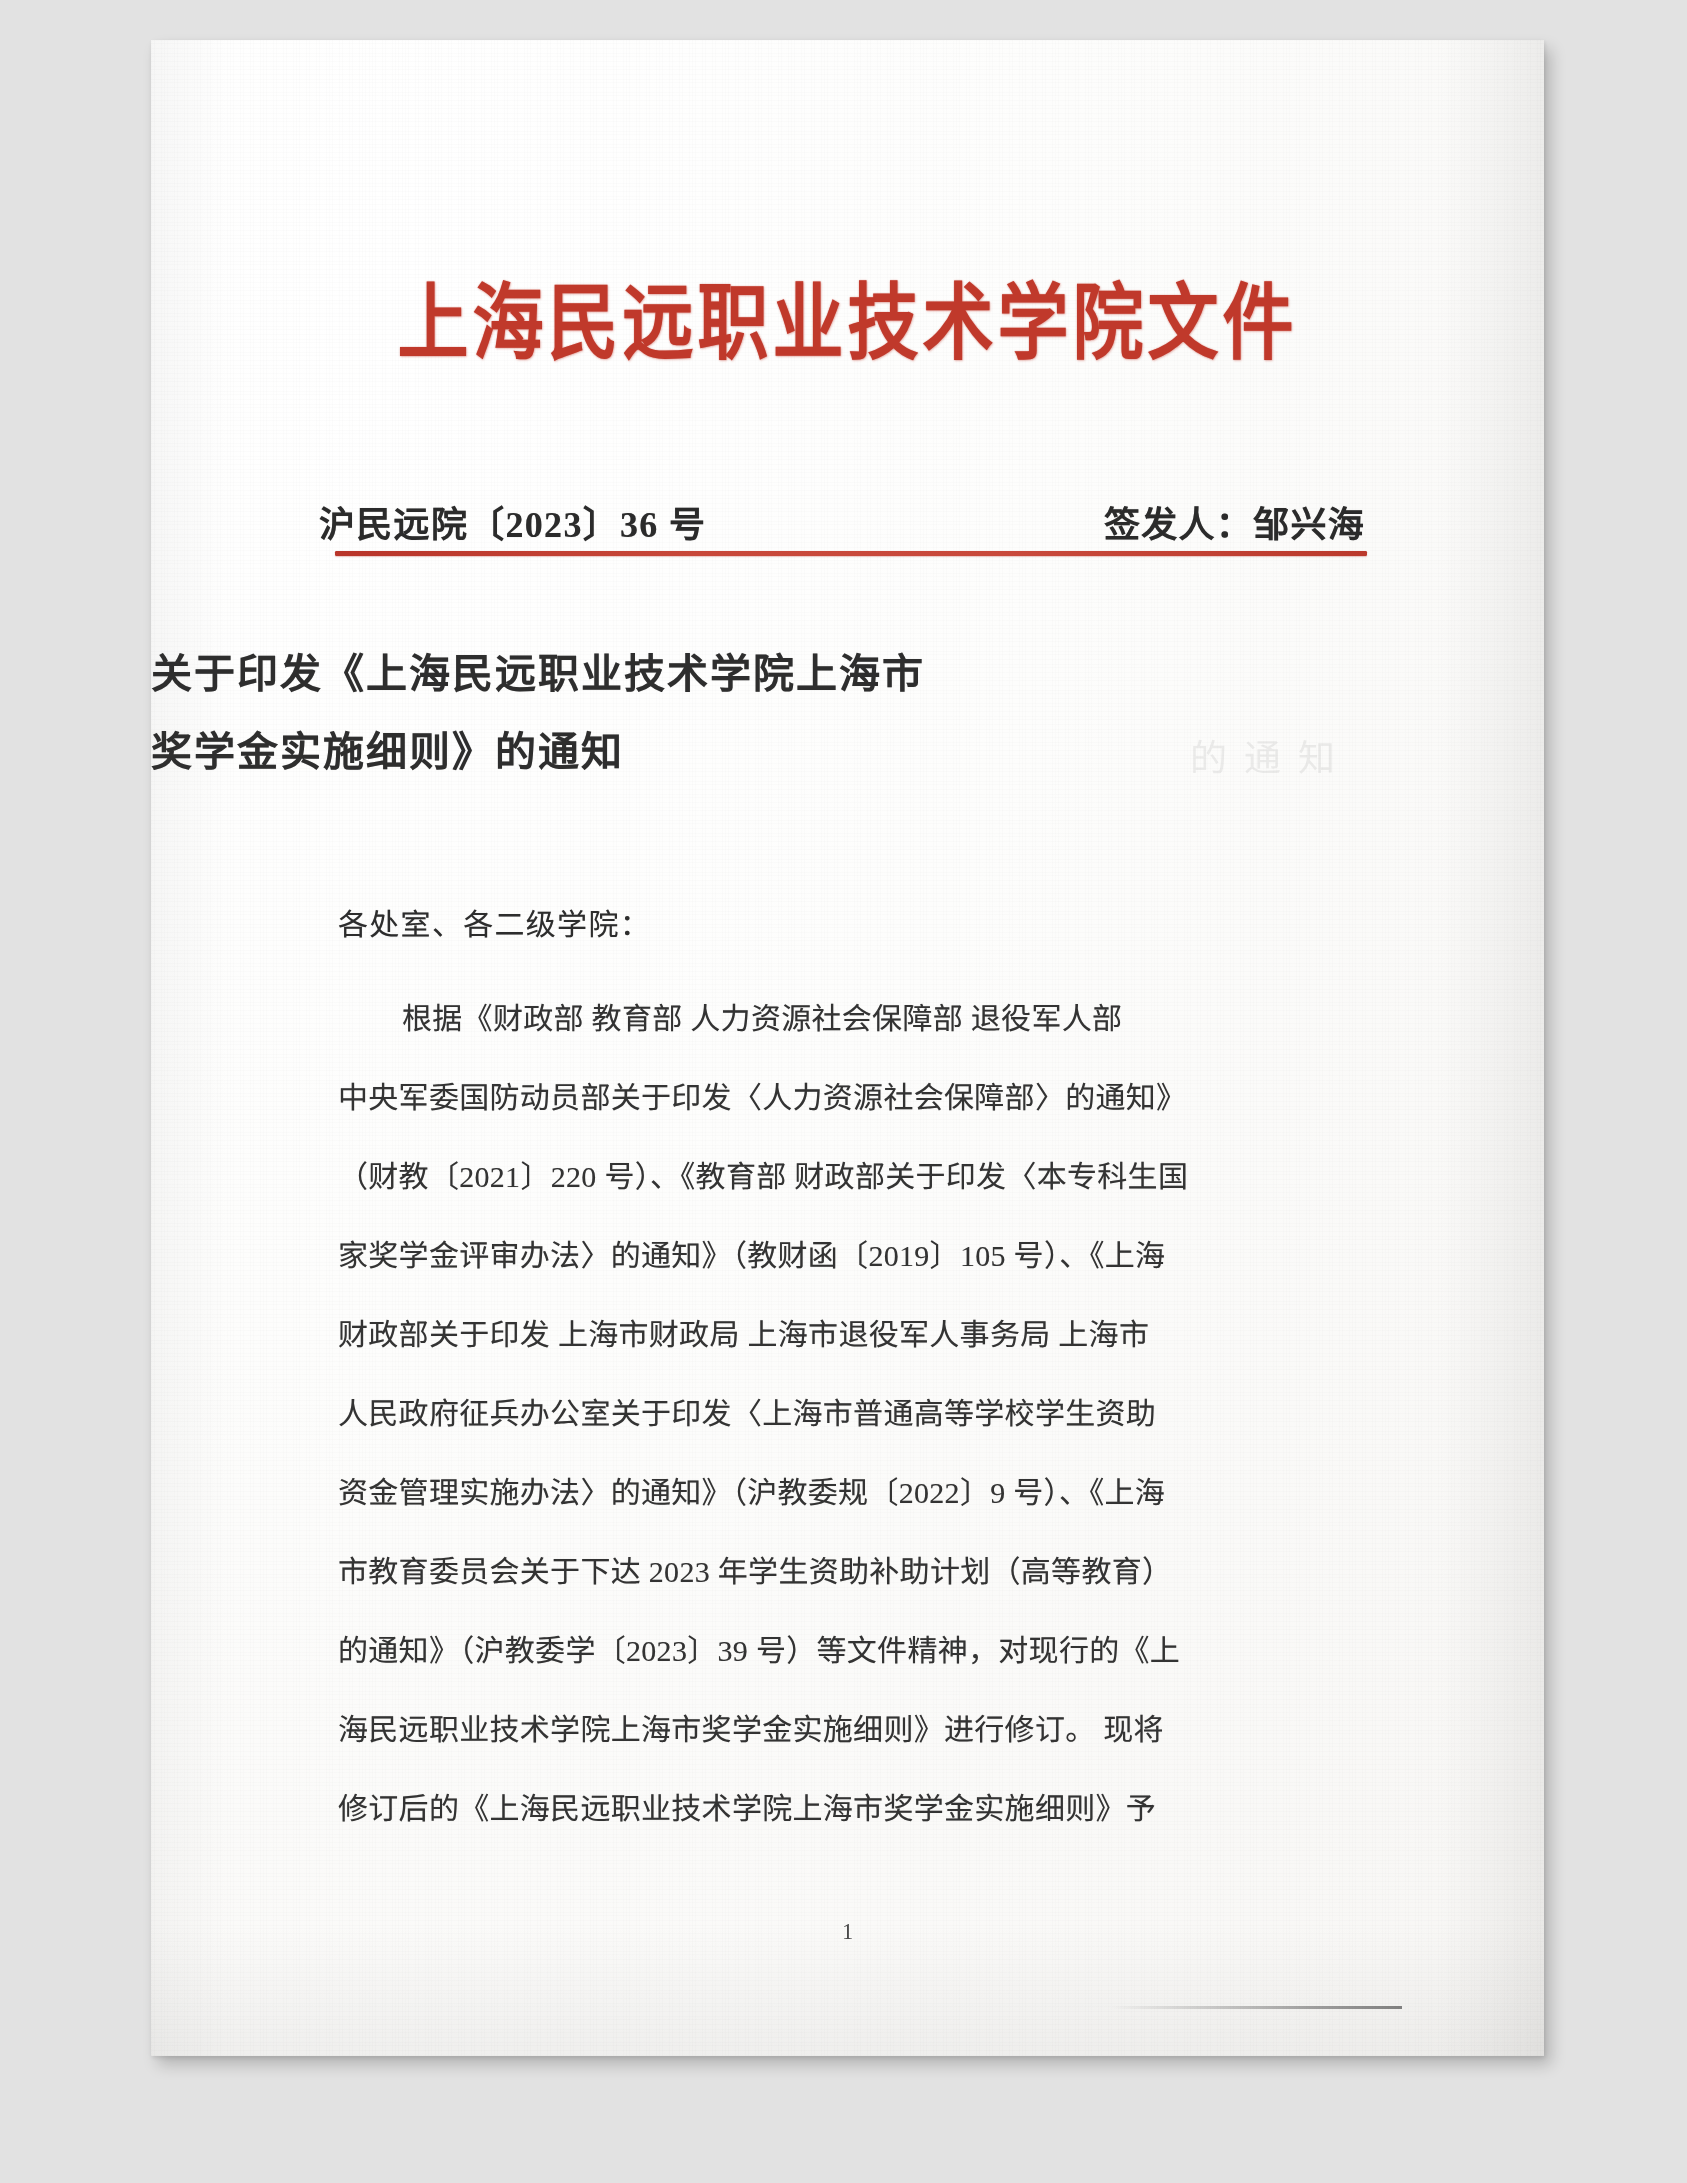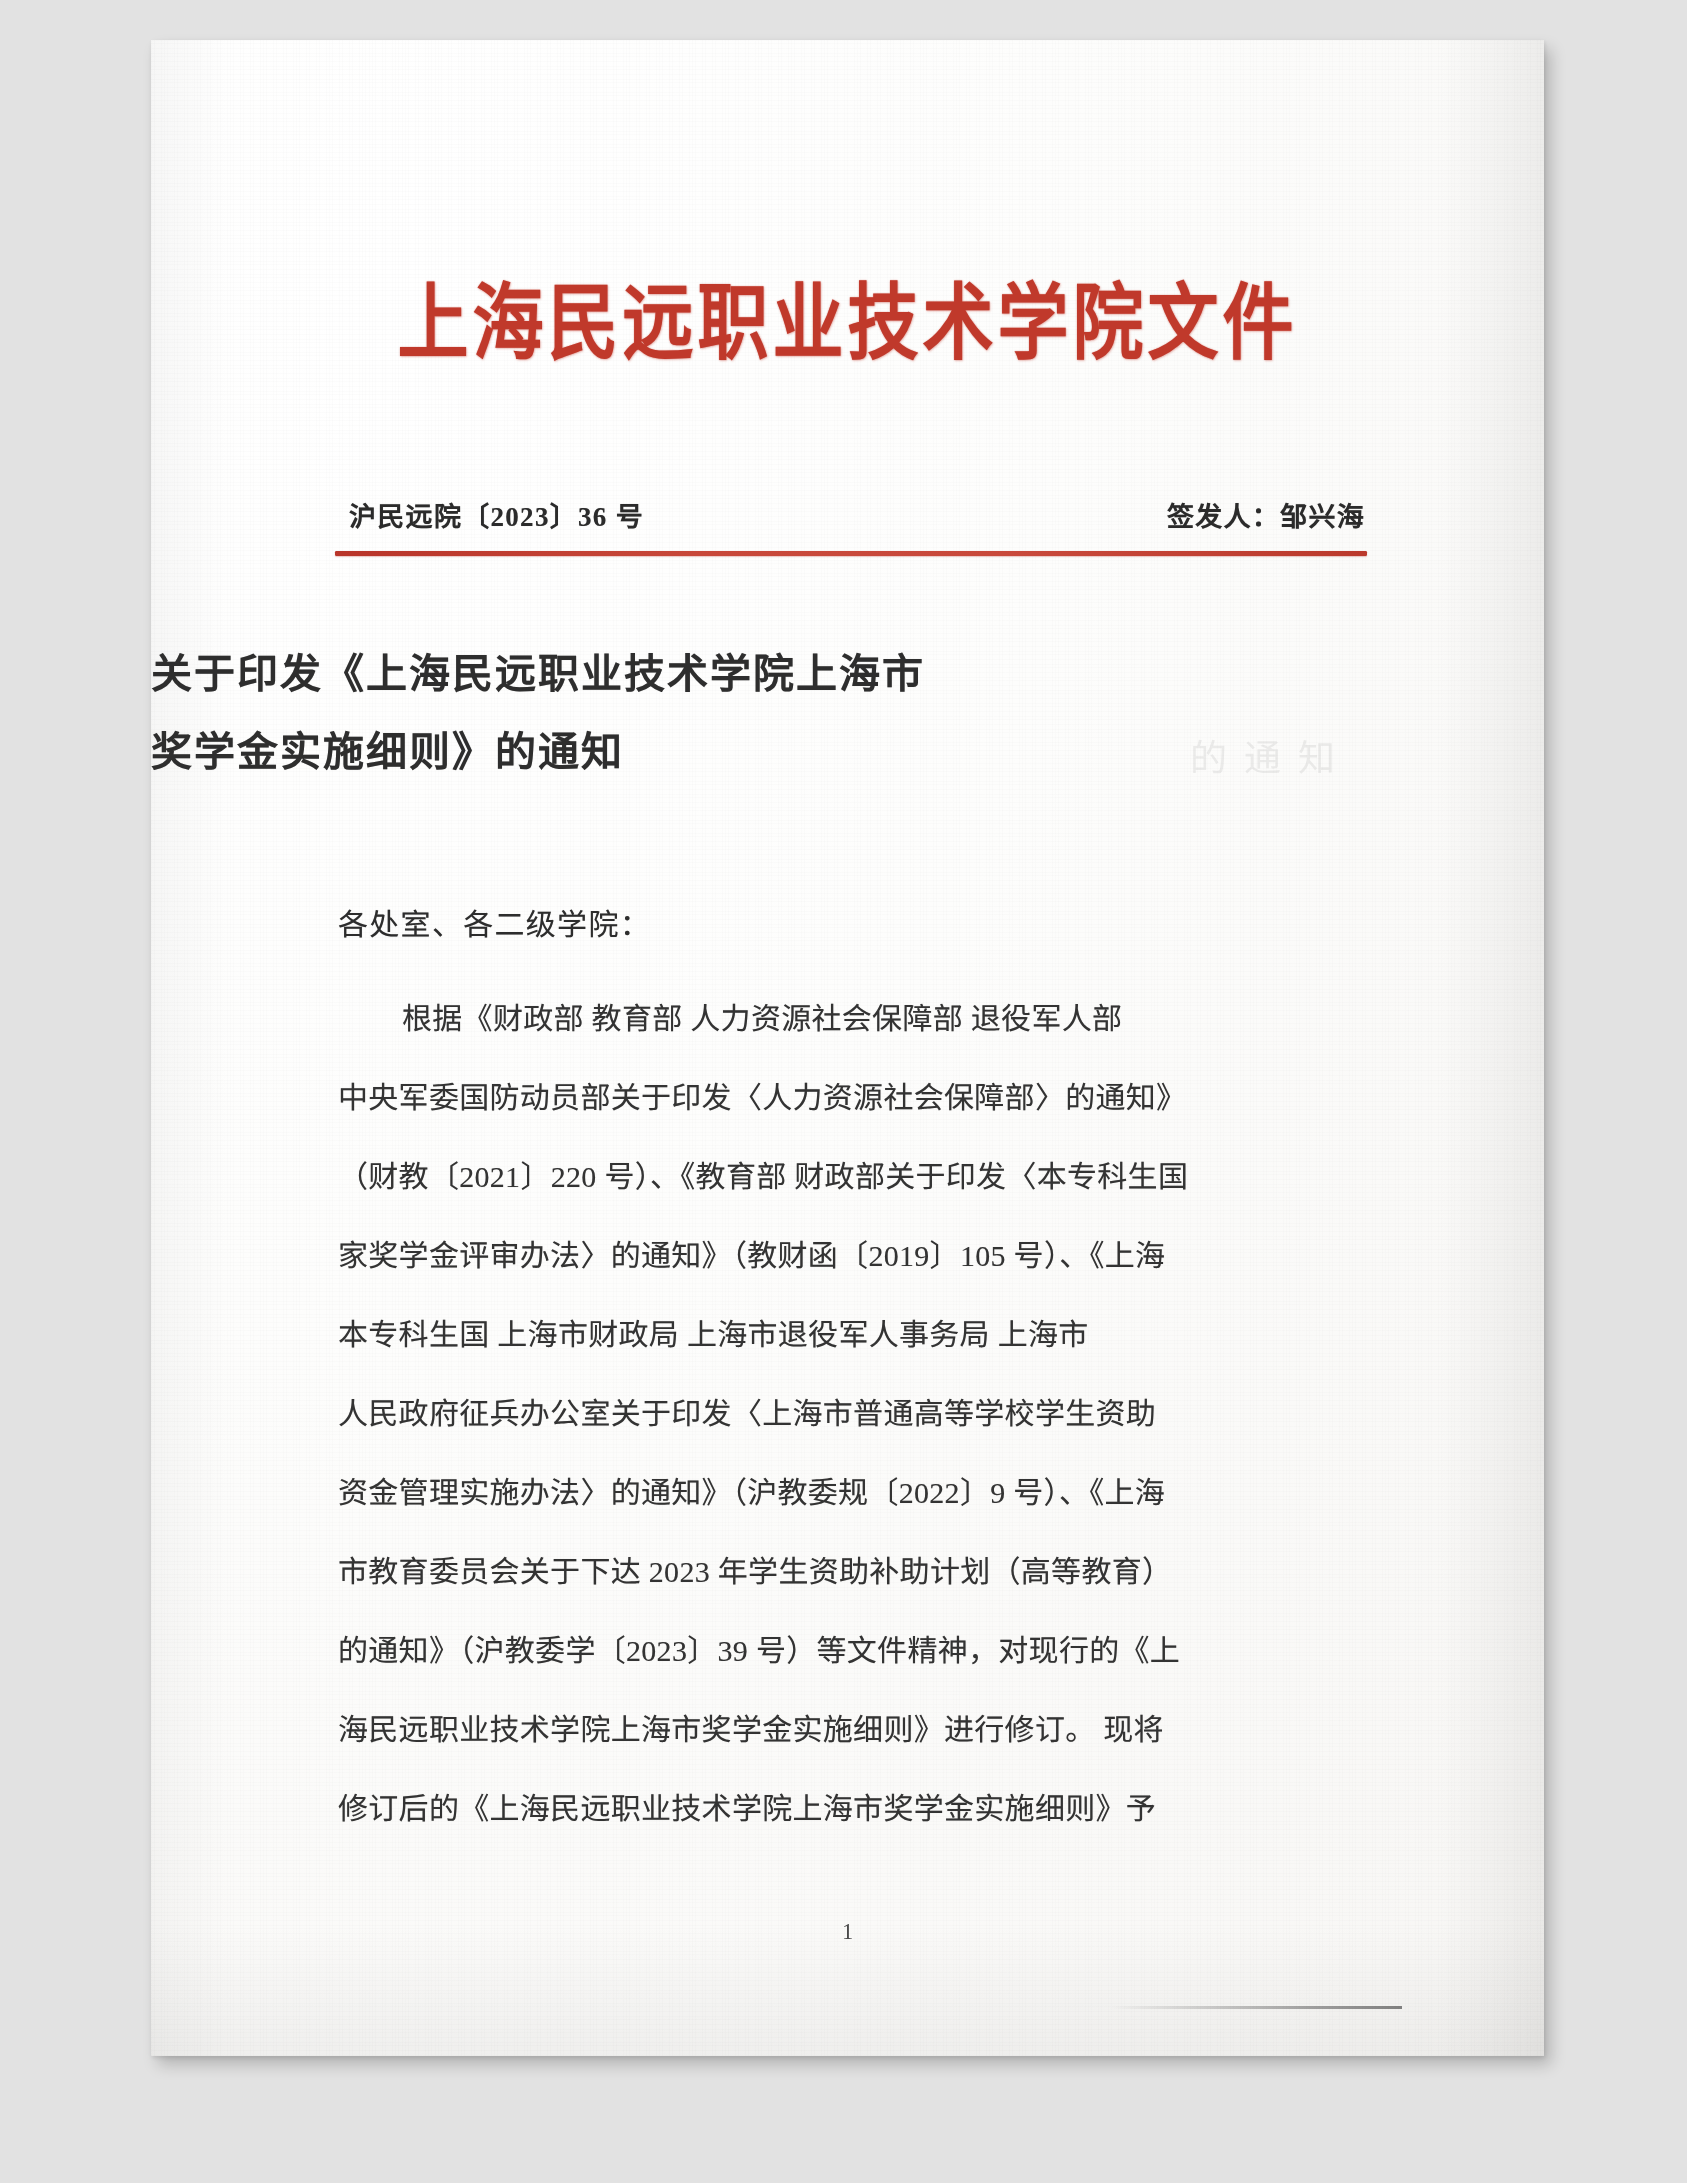--- a/index.html
+++ b/index.html
@@ -86,26 +86,26 @@
       0.7px 0.7px 2px rgba(192,57,43,0.30);
     white-space: nowrap;
     transform: scaleY(1.18);
     transform-origin: center top;
   }
 
   
   .docnum-row {
     position: absolute;
     top: 455px;
-    left: 198px;
+    left: 168px;
     right: 179px;
     display: flex;
     justify-content: space-between;
     align-items: baseline;
-    font-size: 27px;
+    font-size: 36px;
     font-weight: bold;
     color: #2b2b2b;
     letter-spacing: 1.3px;
     font-family: "Liberation Serif", "DejaVu Serif", serif;
     text-shadow: 0 0 0.7px rgba(0,0,0,0.35);
   }
   .issuer { white-space: nowrap; }
   .docnum { white-space: nowrap; }
 
   .red-rule {
@@ -229,21 +229,21 @@
 
     <div class="ghost-mark">的通知</div>
 
     <div class="salutation">各处室、各二级学院：</div>
 
     <div class="body-block">
       <span class="bline indent">根据《财政部 教育部 人力资源社会保障部 退役军人部</span>
       <span class="bline">中央军委国防动员部关于印发〈人力资源社会保障部〉的通知》</span>
       <span class="bline">（财教〔2021〕220 号）、《教育部 财政部关于印发〈本专科生国</span>
       <span class="bline">家奖学金评审办法〉的通知》（教财函〔2019〕105 号）、《上海</span>
-      <span class="bline">本专科生国 上海市财政局 上海市退役军人事务局 上海市</span>
+      <span class="bline">财政部关于印发 上海市财政局 上海市退役军人事务局 上海市</span>
       <span class="bline">人民政府征兵办公室关于印发〈上海市普通高等学校学生资助</span>
       <span class="bline">资金管理实施办法〉的通知》（沪教委规〔2022〕9 号）、《上海</span>
       <span class="bline">市教育委员会关于下达 2023 年学生资助补助计划（高等教育）</span>
       <span class="bline">的通知》（沪教委学〔2023〕39 号）等文件精神，对现行的《上</span>
       <span class="bline">海民远职业技术学院上海市奖学金实施细则》进行修订。 现将</span>
       <span class="bline">修订后的《上海民远职业技术学院上海市奖学金实施细则》予</span>
     </div>
 
     <div class="page-number">1</div>
 

